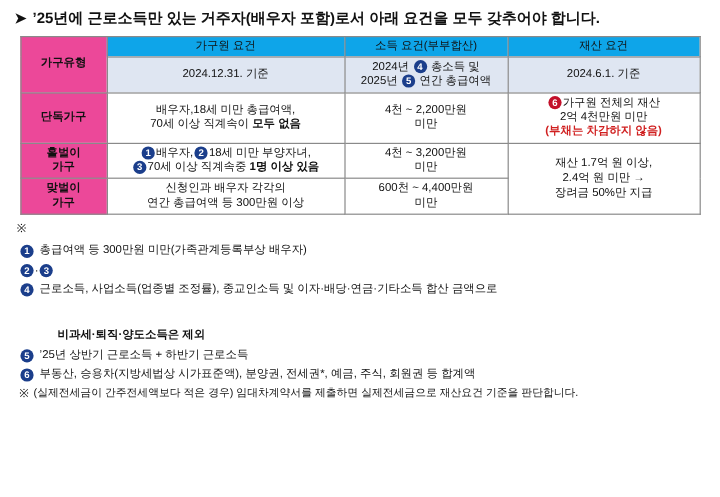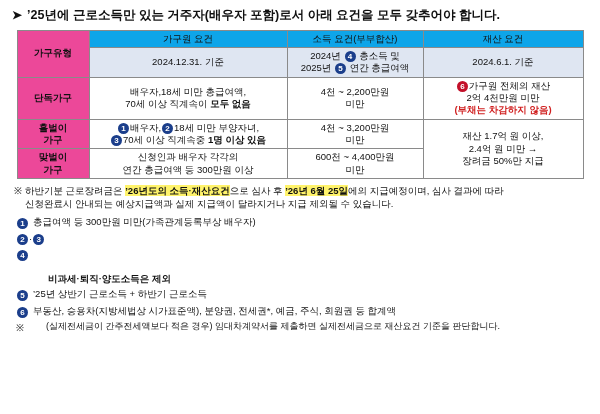--- a/index.html
+++ b/index.html
@@ -116,21 +116,21 @@
   .note .body { flex: 1 1 auto; }
   .sub {
     margin-left: 15px;
     font-weight: bold;
     margin-top: 25px;
   }
   .tiny {
     font-size: 9px;
   }
   .indent-note {
-    margin-left: 18px;
+    margin-left: 0;
   }
 </style>
 </head>
 <body>
 
 <div class="page">
 
   <div class="heading">
     <span class="caret">➤</span>
     <span>’25년에 근로소득만 있는 거주자(배우자 포함)로서 아래 요건을 모두 갖추어야 합니다.</span>
@@ -220,40 +220,37 @@
         <td>
           <div>600천 ~ 4,400만원</div>
           <div>미만</div>
         </td>
       </tr>
     </tbody>
   </table>
 
   <div class="notice">
     <span class="star">※</span>
-    <span>
-      <span>하반기분 근로장려금은 </span><span class="hl-yellow bold">’26년도의 소득·재산요건</span><span>으로 심사 후 </span><span class="hl-yellow bold">’26년 6월 25일</span><span>에의 지급예정이며, 심사 결과에 따라</span>
-      <div>신청완료시 안내되는 예상지급액과 실제 지급액이 달라지거나 지급 제외될 수 있습니다.</div>
-    </span>
   </div>
 
   <div class="notes">
 
     <div class="note">
       <span class="marker"><span class="cnum">1</span></span>
       <span class="body">총급여액 등 300만원 미만(가족관계등록부상 배우자)</span>
     </div>
 
     <div class="note">
       <span class="marker"><span class="cnum">2</span><span>·</span><span class="cnum">3</span></span>
     </div>
 
     <div class="note">
       <span class="marker"><span class="cnum">4</span></span>
       <span class="body">
+        <span>근로소득, 사업소득(업종별 조정률), 종교인소득 및 이자·배당·연금·기타소득 합산 금액으로</span>
         <div class="sub">비과세·퇴직·양도소득은 제외</div>
       </span>
     </div>
 
     <div class="note">
       <span class="marker"><span class="cnum">5</span></span>
       <span class="body">’25년 상반기 근로소득 + 하반기 근로소득</span>
     </div>
 
     <div class="note">

